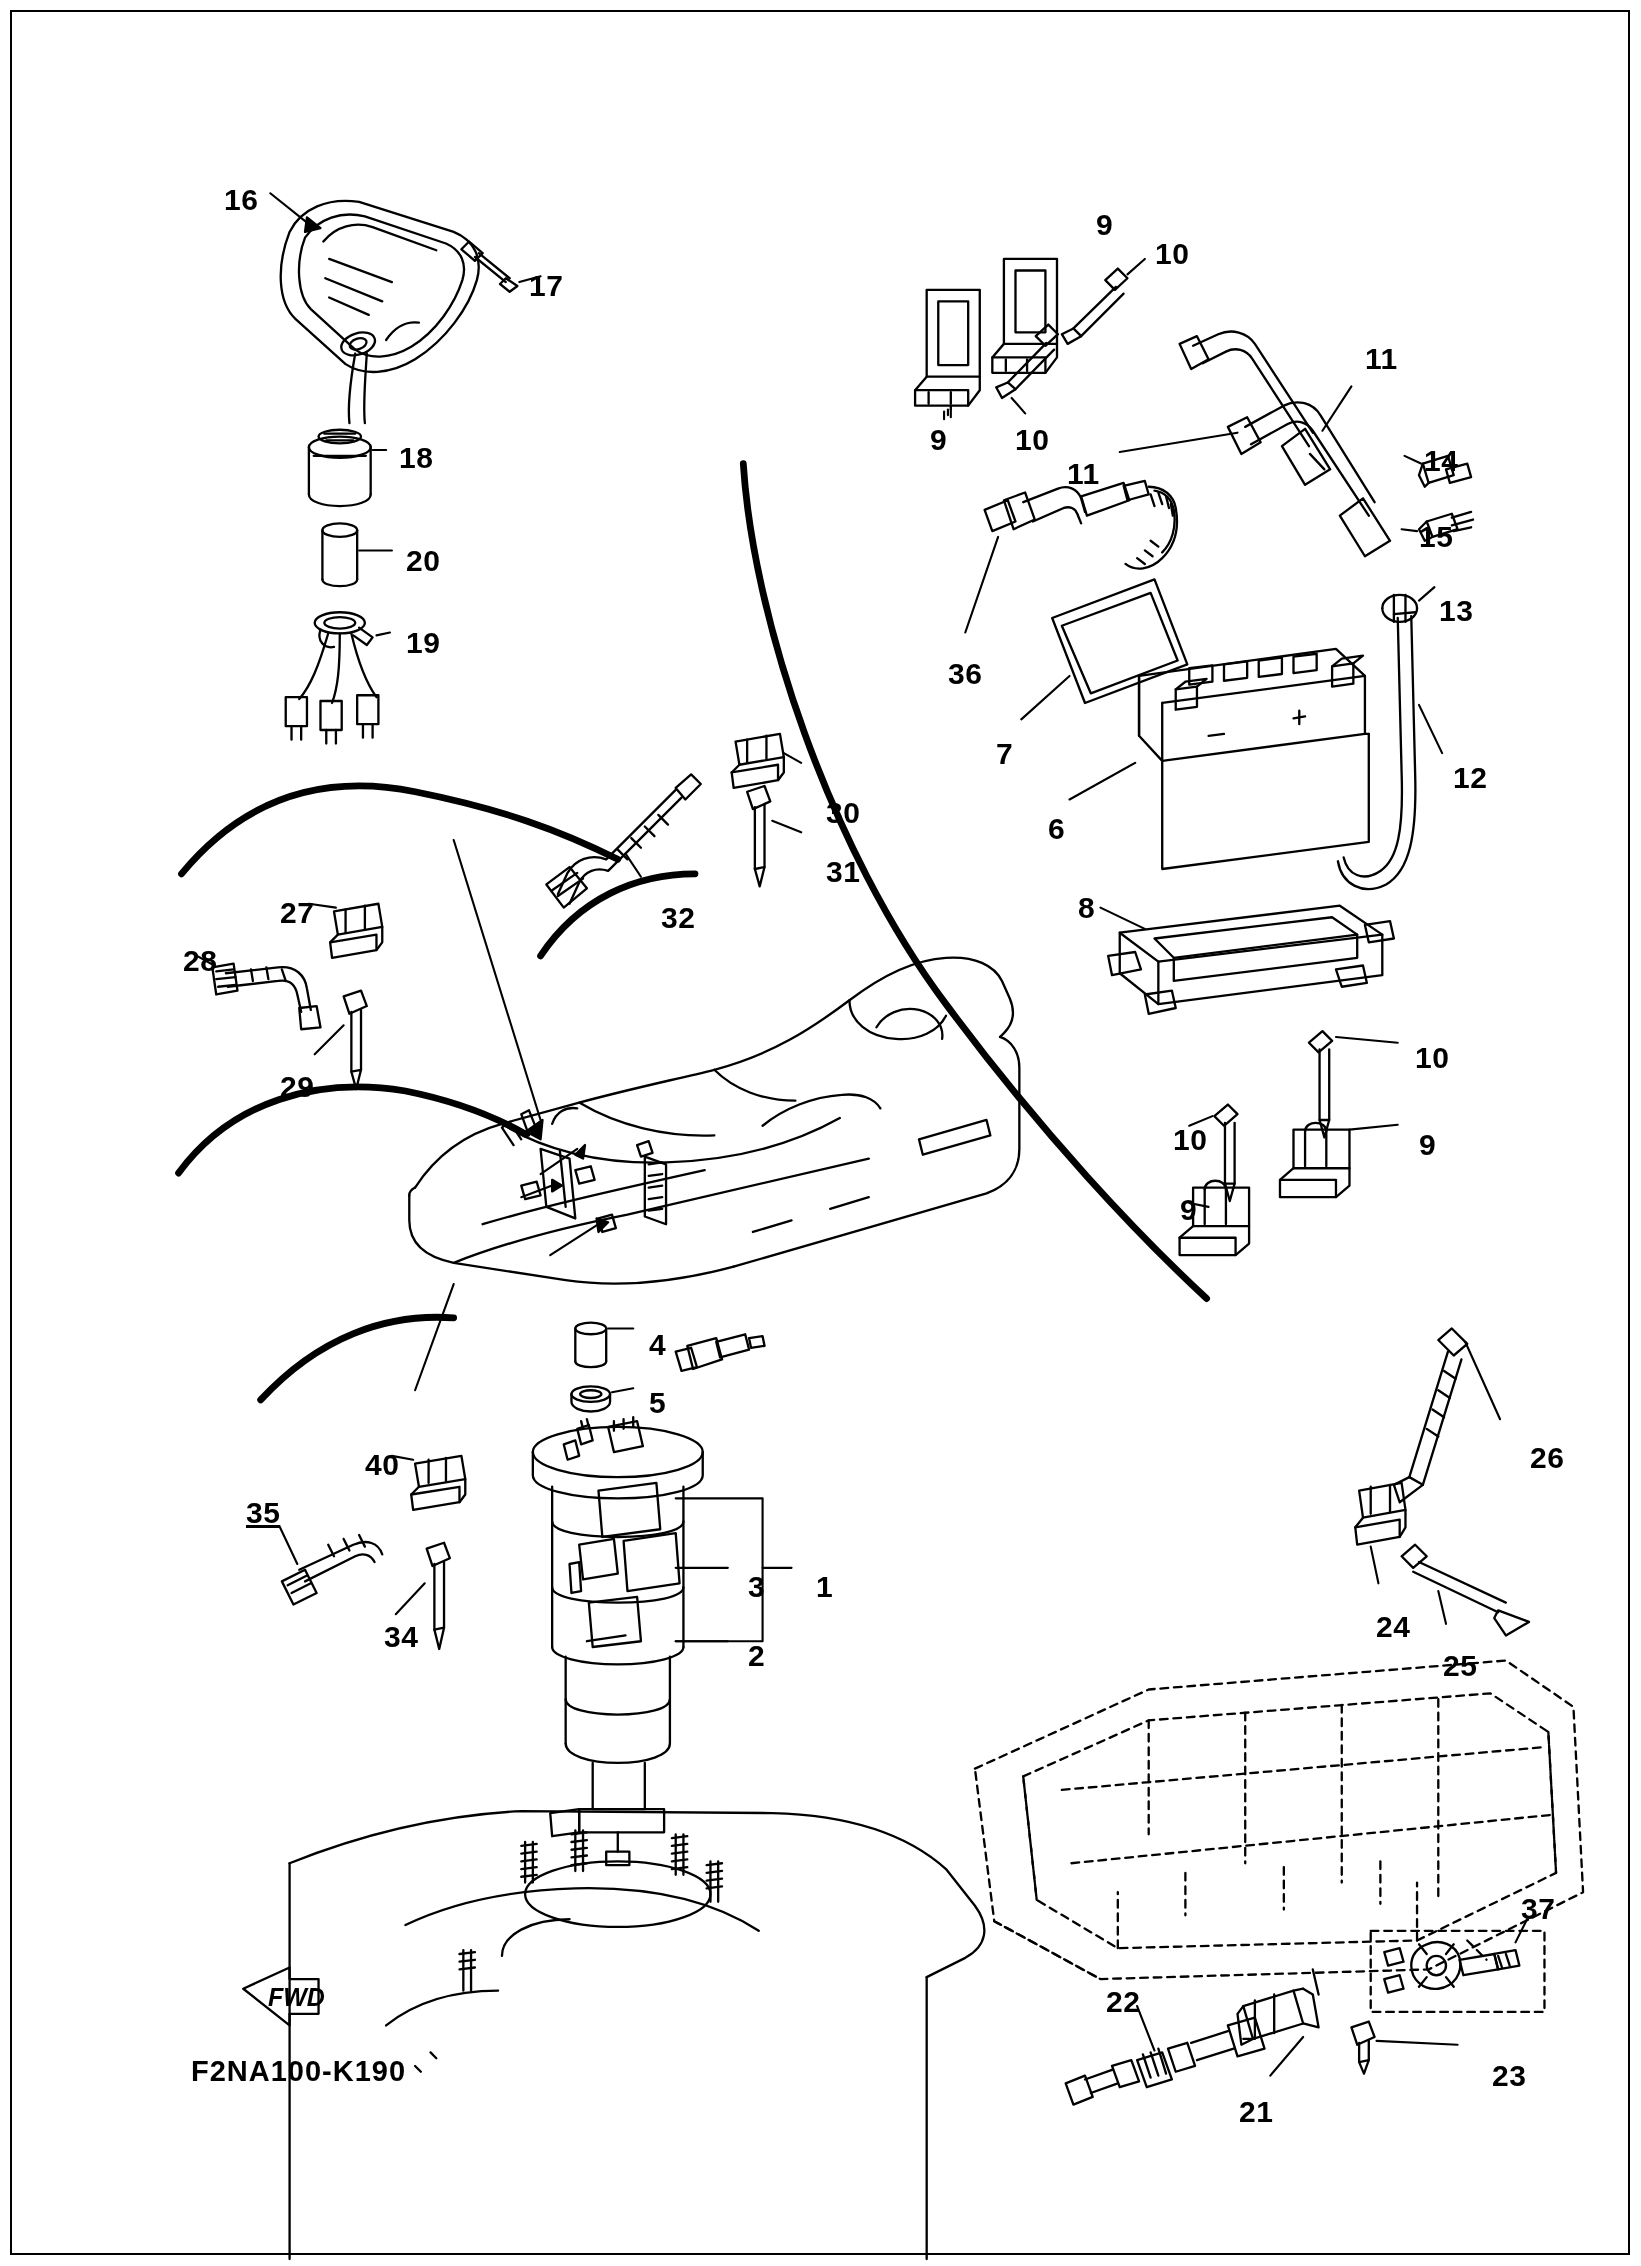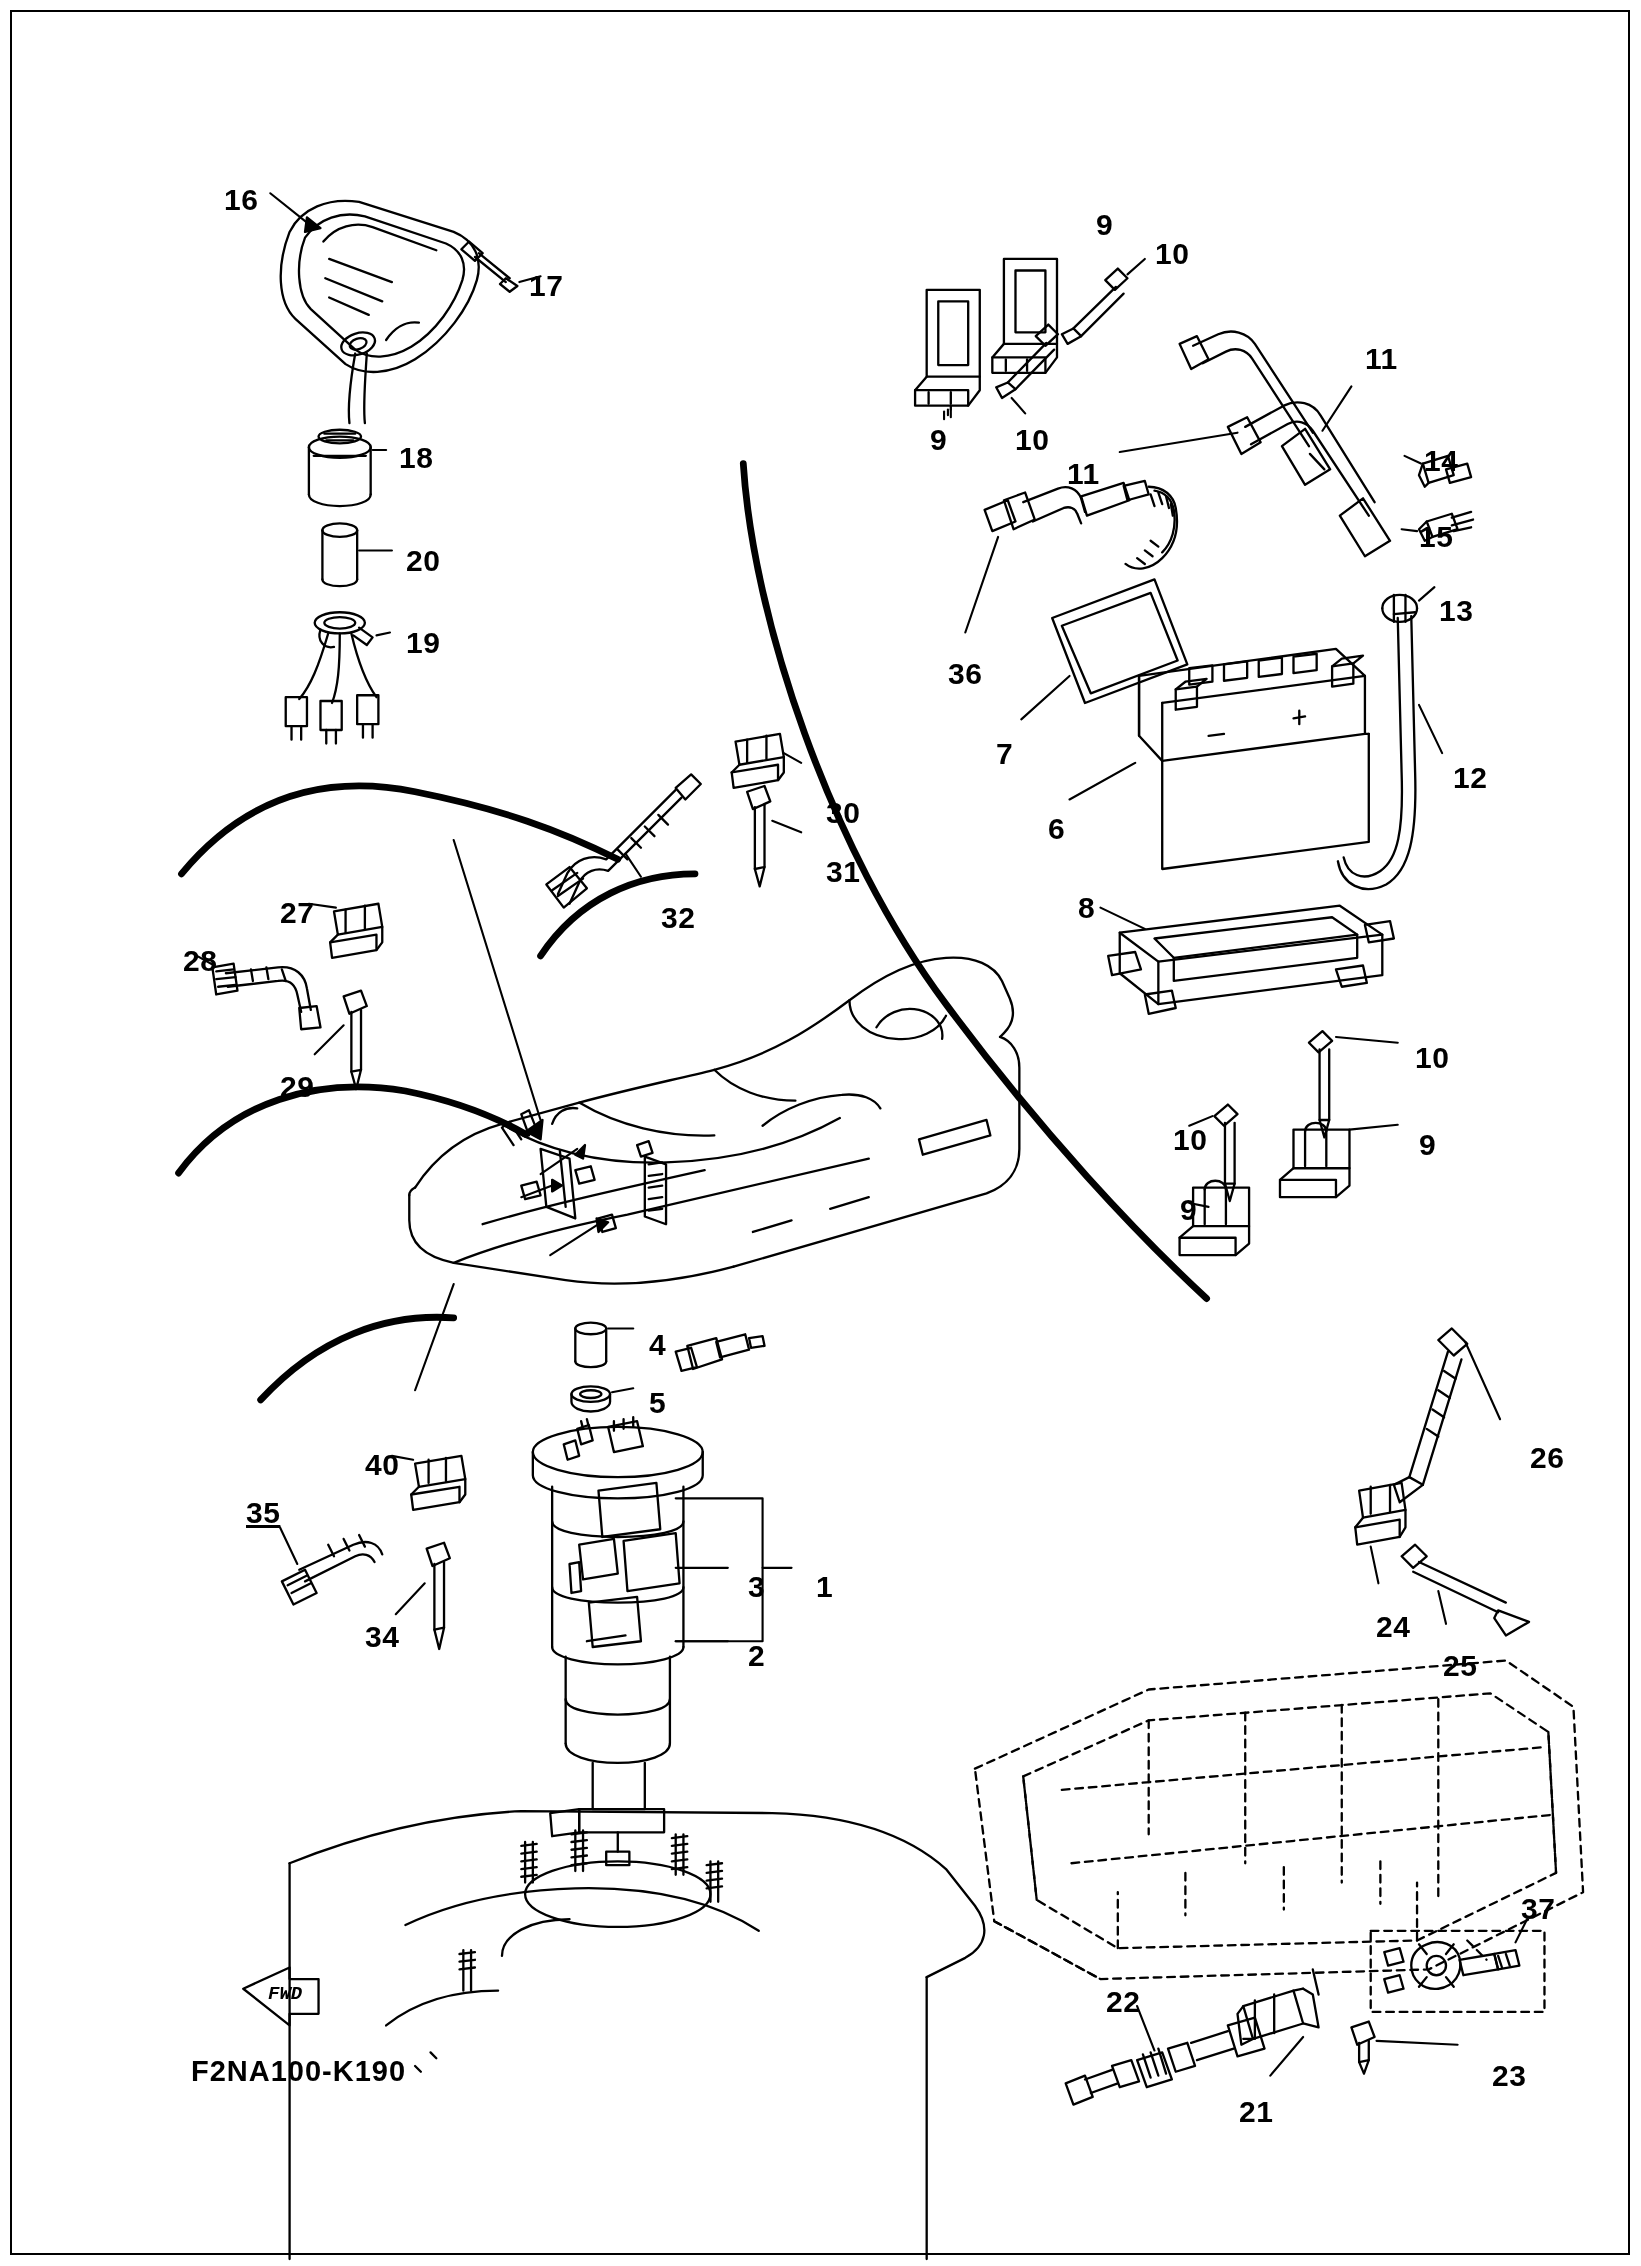--- a/index.html
+++ b/index.html
@@ -47,22 +47,22 @@
     position: absolute;
     font-family: "Liberation Sans", sans-serif;
     font-size: 29px;
     font-weight: 700;
     color: #000;
     letter-spacing: 1px;
     white-space: nowrap;
   }
   .fwd-label {
     position: absolute;
-    font-family: Liberation Mono, monospace;
-    font-size: 19px;
+    font-family: Liberation Sans, sans-serif;
+    font-size: 25px;
     font-weight: 700;
     font-style: italic;
     color: #000;
     white-space: nowrap;
   }
 </style>
 </head>
 <body>
 
 <div id="page">
@@ -648,21 +648,21 @@
   <div class="callout" style="left:280px;top:898px;">27</div>
   <div class="callout" style="left:183px;top:946px;">28</div>
   <div class="callout" style="left:280px;top:1072px;">29</div>
   <div class="callout" style="left:649px;top:1330px;">4</div>
   <div class="callout" style="left:649px;top:1388px;">5</div>
   <div class="callout" style="left:748px;top:1572px;">3</div>
   <div class="callout" style="left:816px;top:1572px;">1</div>
   <div class="callout" style="left:748px;top:1641px;">2</div>
   <div class="callout" style="left:365px;top:1450px;">40</div>
   <div class="callout" style="left:246px;top:1498px;text-decoration:underline;">35</div>
-  <div class="callout" style="left:365px;top:1622px;text-align:center;">34</div>
+  <div class="callout" style="left:384px;top:1622px;text-align:center;">34</div>
   <div class="callout" style="left:1530px;top:1443px;">26</div>
   <div class="callout" style="left:1376px;top:1612px;">24</div>
   <div class="callout" style="left:1443px;top:1651px;">25</div>
   <div class="callout" style="left:1521px;top:1894px;">37</div>
   <div class="callout" style="left:1106px;top:1987px;">22</div>
   <div class="callout" style="left:1492px;top:2061px;">23</div>
   <div class="callout" style="left:1239px;top:2097px;text-align:right;">21</div>
 
   <div class="fwd-label" style="left:268px;top:1983px;">FWD</div>
   <div class="diagram-code" style="left:191px;top:2055px;">F2NA100-K190</div>

